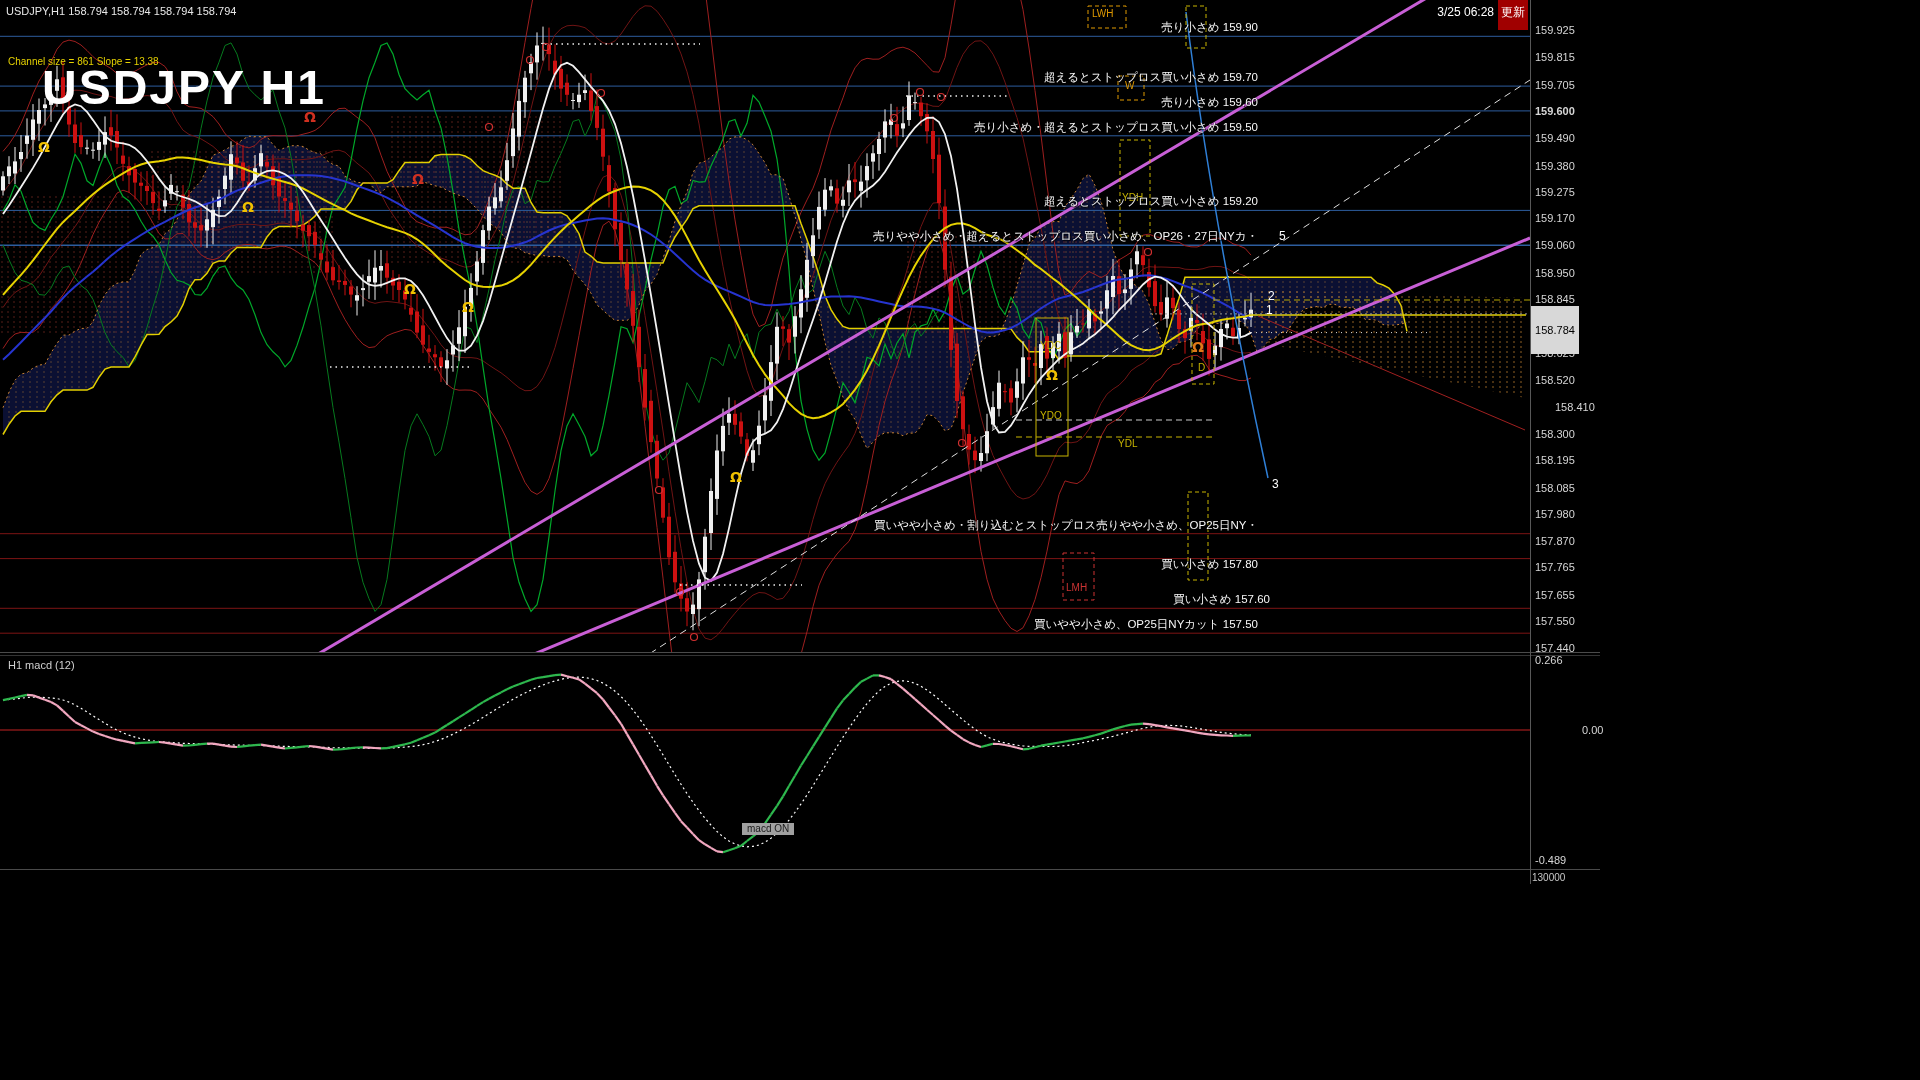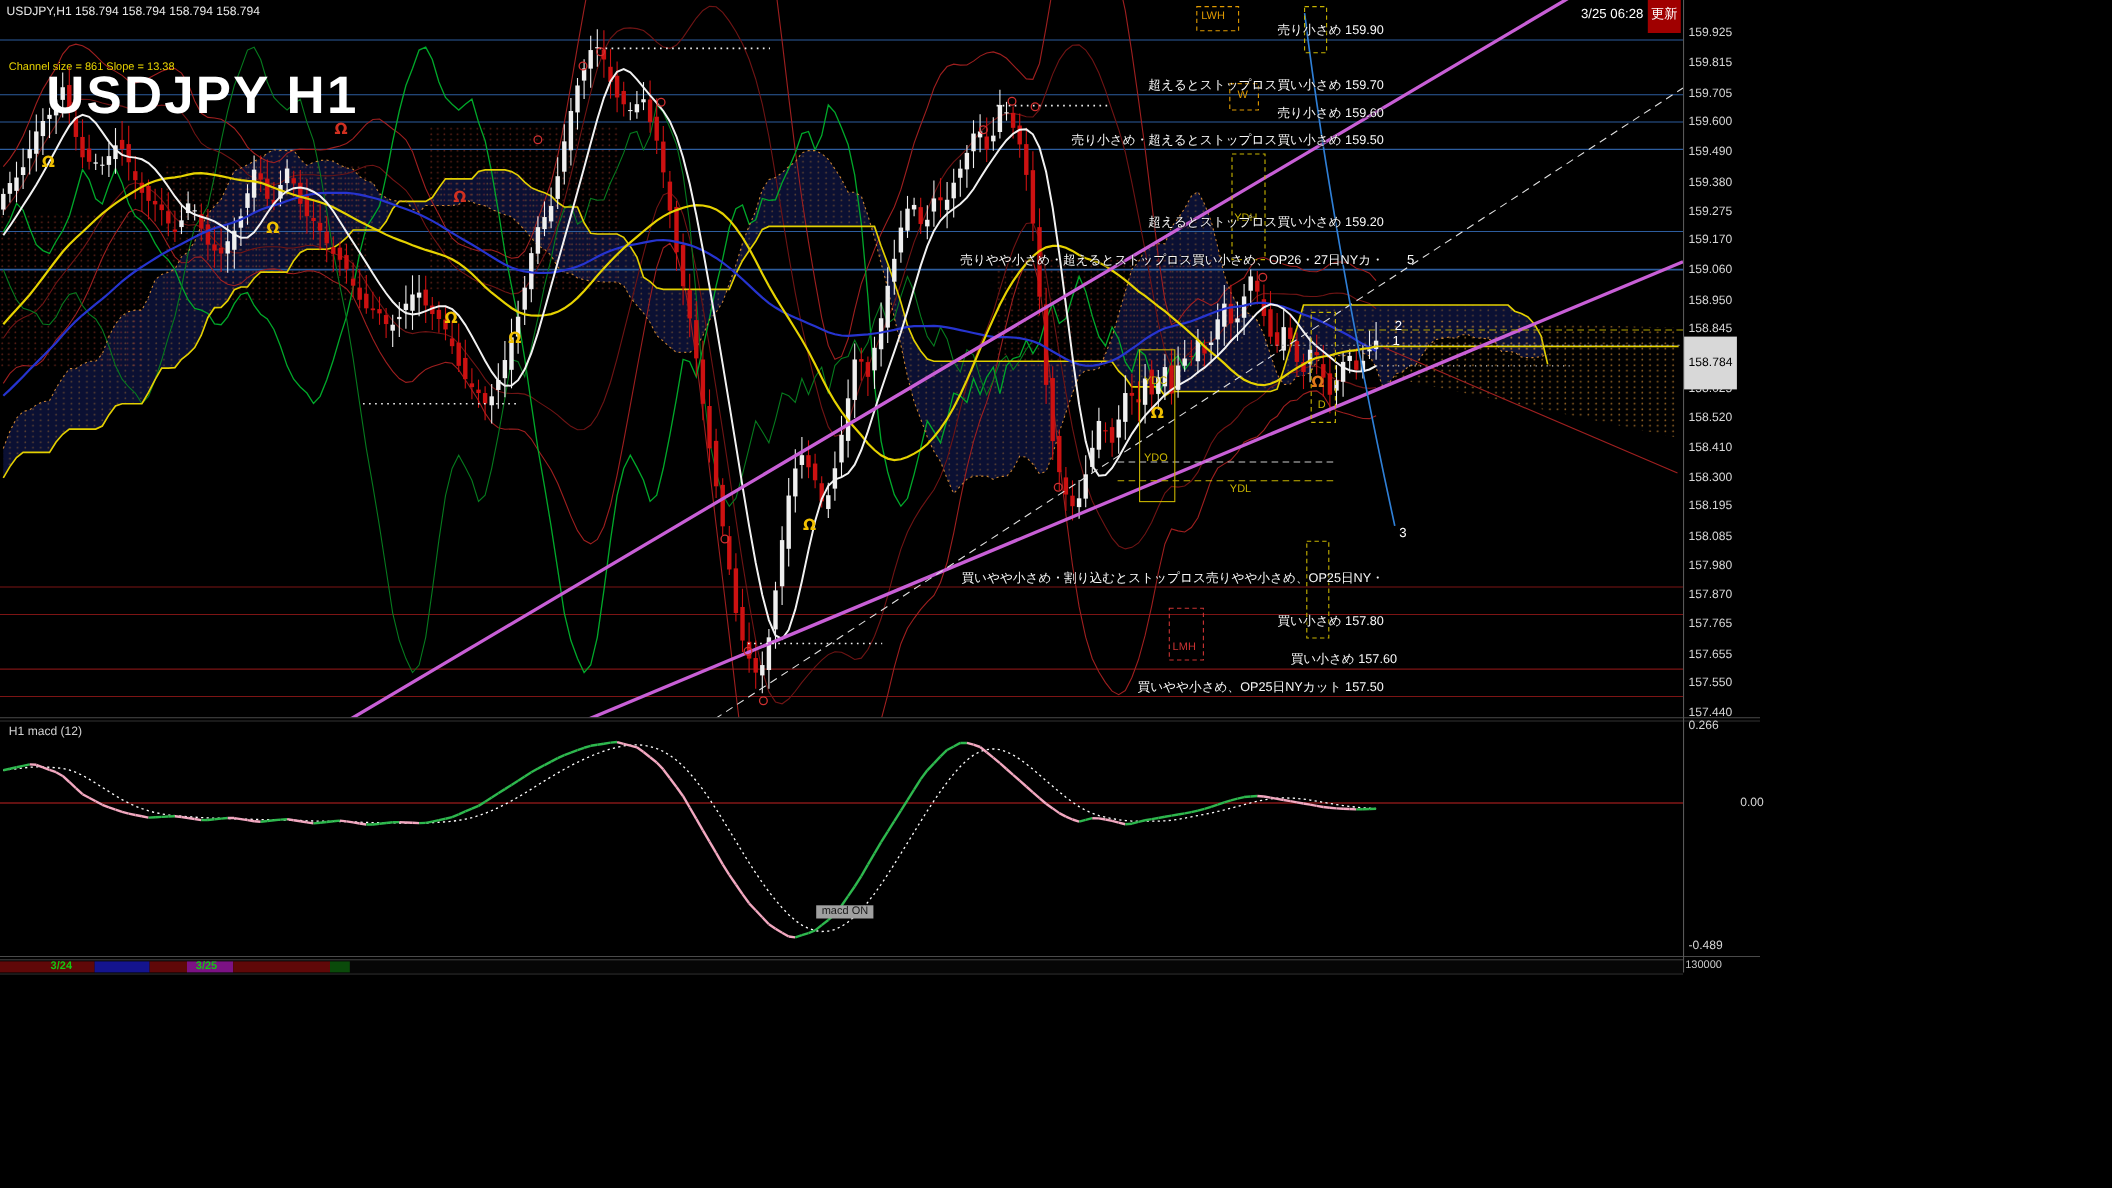--- a/index.html
+++ b/index.html
@@ -779,54 +779,44 @@
       <div class="ann" style="top: 229px; right: 662px;">売りやや小さめ・超えるとストップロス買い小さめ、OP26・27日NYカ・</div>
       <div class="ann" style="top: 518px; right: 662px;">買いやや小さめ・割り込むとストップロス売りやや小さめ、OP25日NY・</div>
       <div class="ann" style="top: 545px; right: 662px; margin-top: 12px;">買い小さめ 157.80</div>
       <div class="ann" style="top: 592px; right: 650px;">買い小さめ 157.60</div>
       <div class="ann" style="top: 617px; right: 662px;">買いやや小さめ、OP25日NYカット 157.50</div>
     </div>
   <div id="axis">
       <div class="axlab" style="top: 24px;">159.925</div>
       <div class="axlab" style="top: 51px;">159.815</div>
       <div class="axlab" style="top: 79px;">159.705</div>
-      <div class="axlab" style="top: 105px;">159.600</div>
+      <div class="axlab" style="top: 105px; font-weight: bold;">159.600</div>
       <div class="axlab" style="top: 132px;">159.490</div>
       <div class="axlab" style="top: 160px;">159.380</div>
       <div class="axlab" style="top: 186px;">159.275</div>
       <div class="axlab" style="top: 212px;">159.170</div>
       <div class="axlab" style="top: 239px;">159.060</div>
       <div class="axlab" style="top: 267px;">158.950</div>
       <div class="axlab" style="top: 293px;">158.845</div>
       <div class="axlab" style="top: 320px;">158.735</div>
       <div class="axlab" style="top: 347px;">158.625</div>
       <div class="axlab" style="top: 374px;">158.520</div>
-      <div class="axlab" style="top: 401px;">158.410</div>
+      <div class="axlab" style="top: 401px; margin-left: 20px;">158.410</div>
       <div class="axlab" style="top: 428px;">158.300</div>
       <div class="axlab" style="top: 454px;">158.195</div>
       <div class="axlab" style="top: 482px;">158.085</div>
       <div class="axlab" style="top: 508px;">157.980</div>
       <div class="axlab" style="top: 535px;">157.870</div>
       <div class="axlab" style="top: 561px;">157.765</div>
       <div class="axlab" style="top: 589px;">157.655</div>
       <div class="axlab" style="top: 615px;">157.550</div>
       <div class="axlab" style="top: 642px;">157.440</div>
     </div>
   <div class="badge" id="pricebadge" style="top: 306px;">158.784</div>
   <div class="macdlabel">H1  macd (12)</div>
   <div id="macdaxis">
       <div class="axlab" style="top: 654px;">0.266</div>
       <div class="axlab" style="top: 724px; padding-left: 47px;">0.00</div>
       <div class="axlab" style="top: 854px;">-0.489</div>
     </div>
-  <div id="timeline">
-      <div class="tseg" style="left: 0px; width: 86px; background: rgb(96, 8, 8);"></div>
-      <div class="tseg" style="left: 86px; width: 50px; background: rgb(20, 20, 142);"></div>
-      <div class="tseg" style="left: 136px; width: 34px; background: rgb(96, 8, 8);"></div>
-      <div class="tseg" style="left: 170px; width: 42px; background: rgb(124, 18, 132);"></div>
-      <div class="tseg" style="left: 212px; width: 88px; background: rgb(96, 8, 8);"></div>
-      <div class="tseg" style="left: 300px; width: 18px; background: rgb(10, 74, 10);"></div>
-      <div class="tdate" style="left: 46px;">3/24</div>
-      <div class="tdate" style="left: 178px;">3/25</div>
-    </div>
   <div class="macdon">macd ON</div>
   <div class="tlright">130000</div>
 </div>
 
 </body></html>

